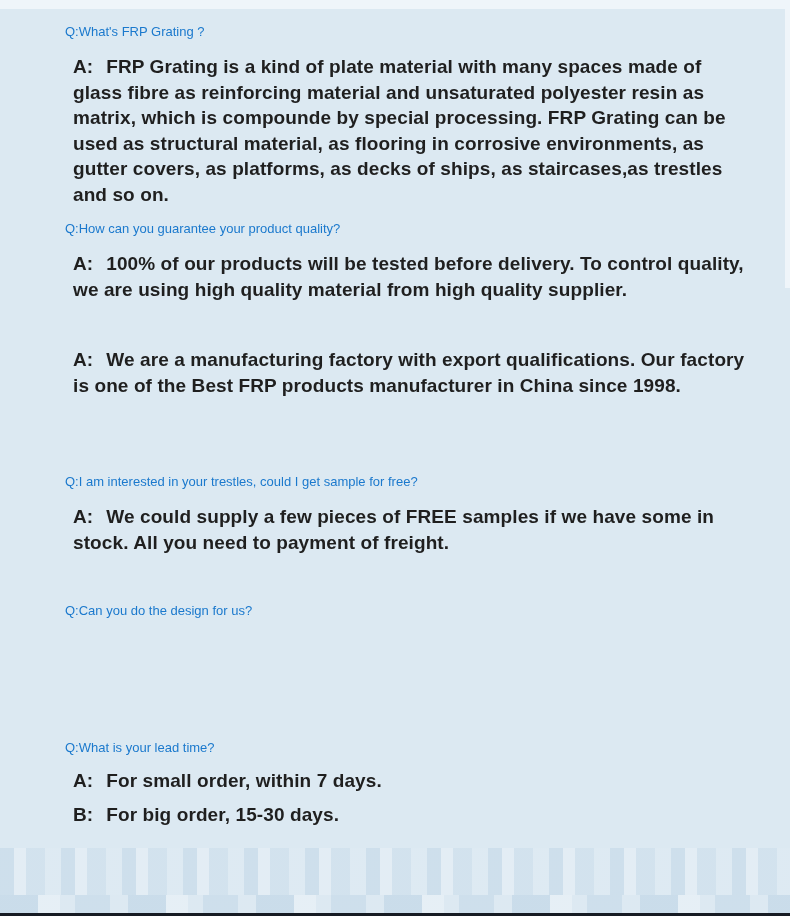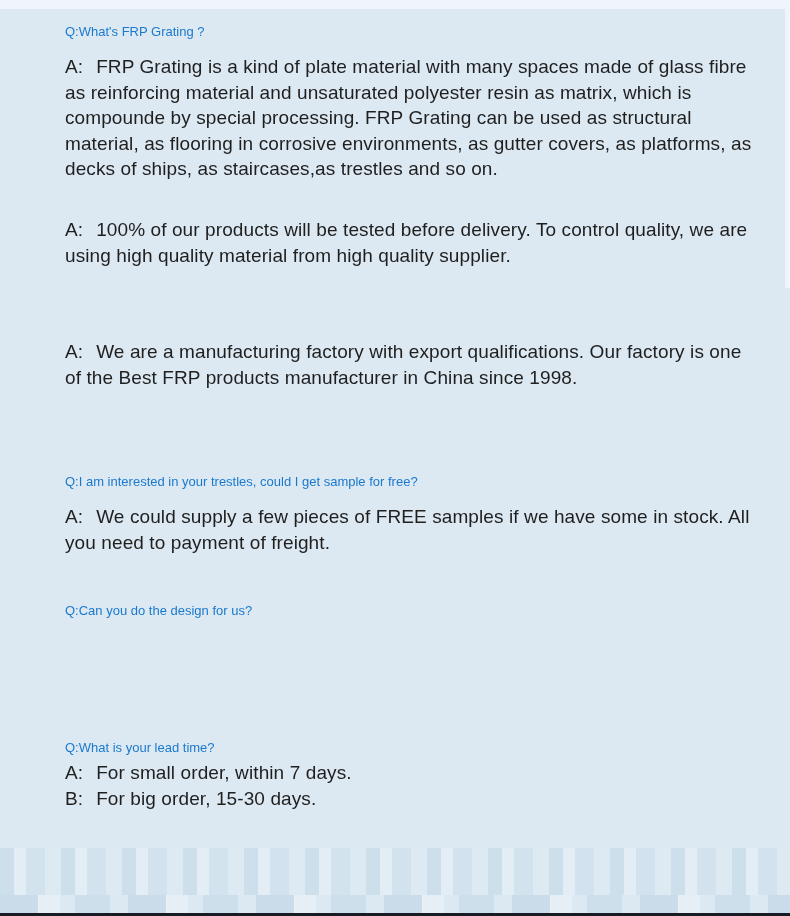--- a/index.html
+++ b/index.html
@@ -20,24 +20,25 @@
   }
   .faq-section{
     position:absolute;left:65px;width:695px;
   }
   .question{
     margin:0 0 10px 0;
     font-size:13px;line-height:24px;font-weight:400;
     color:var(--q-color,#1b79cd);
   }
   .answer{
-    margin:0;
+    margin:8px;
     font-size:19px;line-height:25.5px;
     color:var(--a-color,#1f1f1f);
     letter-spacing:0.1px;
+    font-weight:bold;
   }
   .answer .prefix{margin-right:13px;}
   .s1{top:20px}.s2{top:217px}.s3{top:339px}.s4{top:470px}.s5{top:599px}.s6{top:736px}
   .s6 .question{margin-bottom:0}
   .s6 .answer{line-height:26px}
   .watermark-row1{
     position:absolute;left:0;top:848px;width:790px;height:47px;
     background:repeating-linear-gradient(90deg,
       rgba(173,200,222,0.30) 0 14px,
       rgba(255,255,255,0.20) 14px 26px,
@@ -63,20 +64,21 @@
 
 <div class="top-border"></div>
 <div class="right-border"></div>
 
 <section class="faq-section s1">
   <h2 class="question">Q:What's FRP Grating ?</h2>
   <p class="answer"><span class="prefix">A:</span><span>FRP Grating is a kind of plate material with many spaces made of glass fibre as reinforcing material and unsaturated polyester resin as matrix, which is compounde by special processing. FRP Grating can be used as structural material, as flooring in corrosive environments, as gutter covers, as platforms, as decks of ships, as staircases,as trestles and so on.</span></p>
 </section>
 
 <section class="faq-section s2">
+  <h2 class="question">Q:How can you guarantee your product quality?</h2>
   <p class="answer"><span class="prefix">A:</span><span>100% of our products will be tested before delivery. To control quality, we are using high quality material from high quality supplier.</span></p>
 </section>
 
 <section class="faq-section s3">
   <p class="answer"><span class="prefix">A:</span><span>We are a manufacturing factory with export qualifications. Our factory is one of the Best FRP products manufacturer in China since 1998.</span></p>
 </section>
 
 <section class="faq-section s4">
   <h2 class="question">Q:I am interested in your trestles, could I get sample for free?</h2>
   <p class="answer"><span class="prefix">A:</span><span>We could supply a few pieces of FREE samples if we have some in stock. All you need to payment of freight.</span></p>

